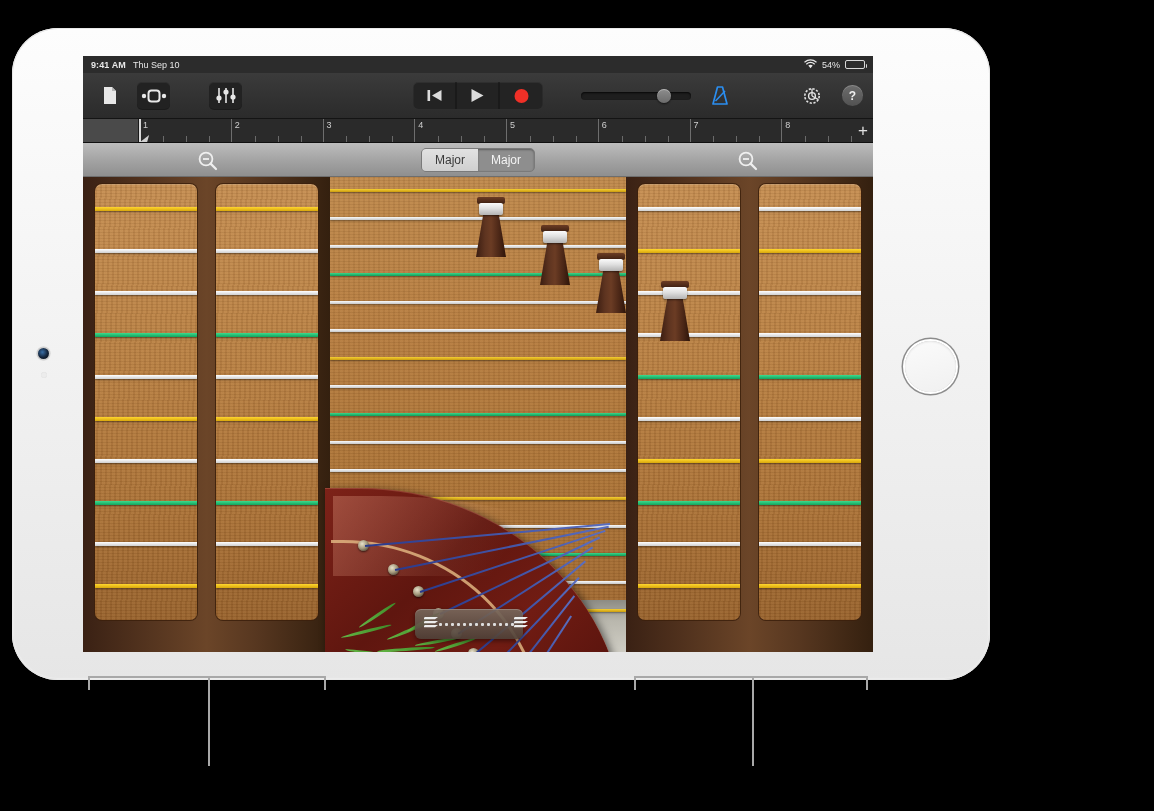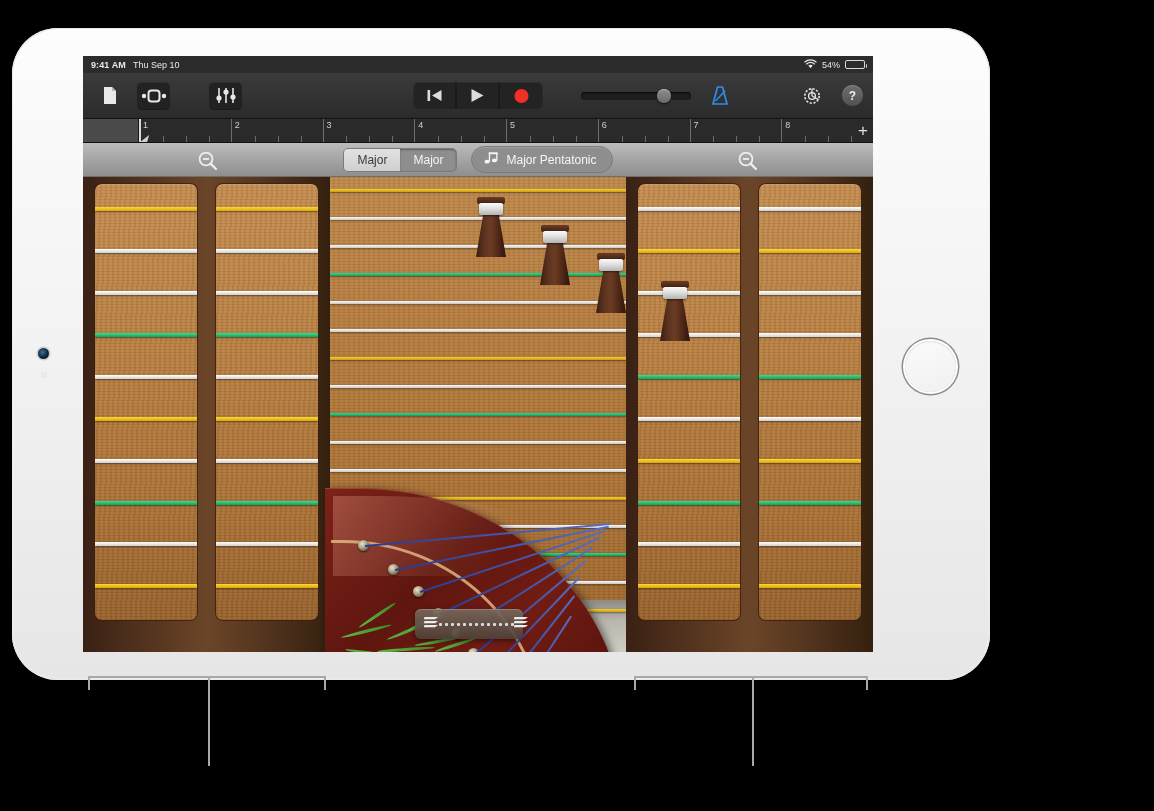--- a/index.html
+++ b/index.html
@@ -674,34 +674,20 @@
             </g>
           </svg>
         </span>
       </div>
 
       <div id="instrument-topbar">
         <div id="segmented-control">
           <div class="seg-item active">Major</div>
           <div class="seg-item">Major</div>
         </div>
-        <div id="scale-button">
-          <span>
-            <svg width="15" height="14" viewBox="0 0 15 14">
-              <g fill="#f6f6f6">
-                <ellipse cx="3" cy="10.7" rx="2.5" ry="1.9"></ellipse>
-                <ellipse cx="10.4" cy="9.4" rx="2.5" ry="1.9"></ellipse>
-                <rect x="4.8" y="1.6" width="1.3" height="9.2"></rect>
-                <rect x="12.2" y="1.6" width="1.3" height="7.9"></rect>
-                <rect x="4.8" y="1.3" width="8.7" height="1.9"></rect>
-              </g>
-            </svg>
-          </span>
-          <span>Major Pentatonic</span>
-        </div>
       </div>
 
       <div class="zoom-out-button" style="left:114px">
         <svg width="22" height="22" viewBox="0 0 22 22">
           <circle cx="9" cy="9" r="6.4" fill="none" stroke="#efefef" stroke-width="1.8"></circle>
           <line x1="6" y1="9" x2="12" y2="9" stroke="#efefef" stroke-width="1.8"></line>
           <line x1="13.6" y1="13.6" x2="19" y2="19" stroke="#efefef" stroke-width="2.2" stroke-linecap="round"></line>
         </svg>
       </div>
       <div class="zoom-out-button" style="right:114px">

